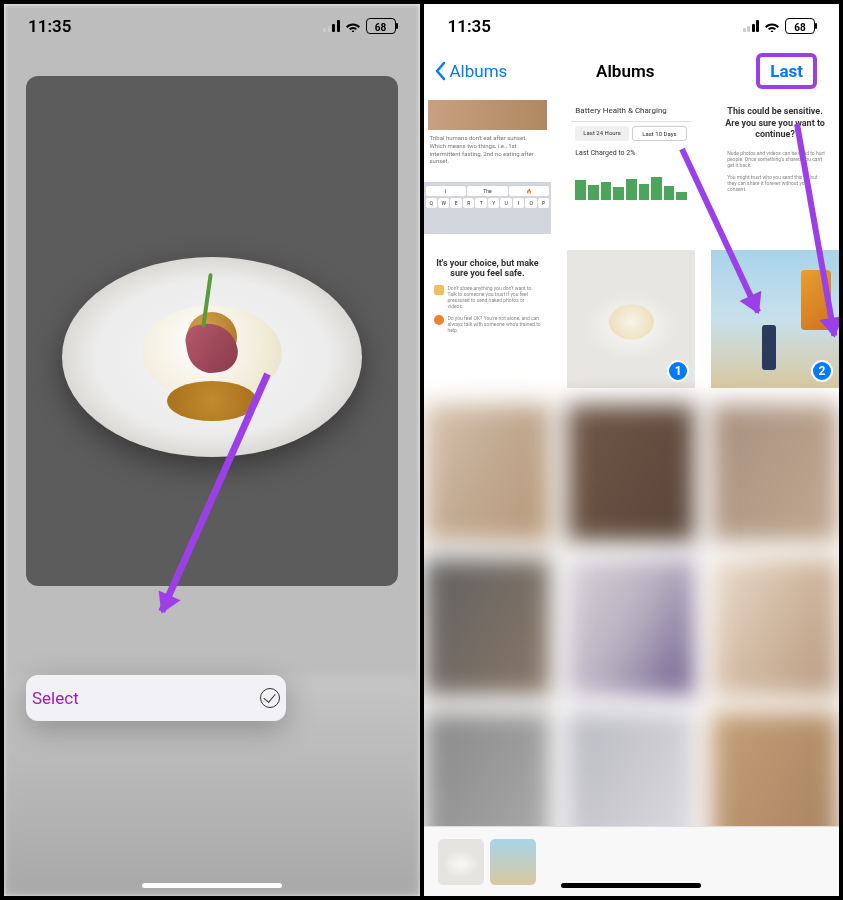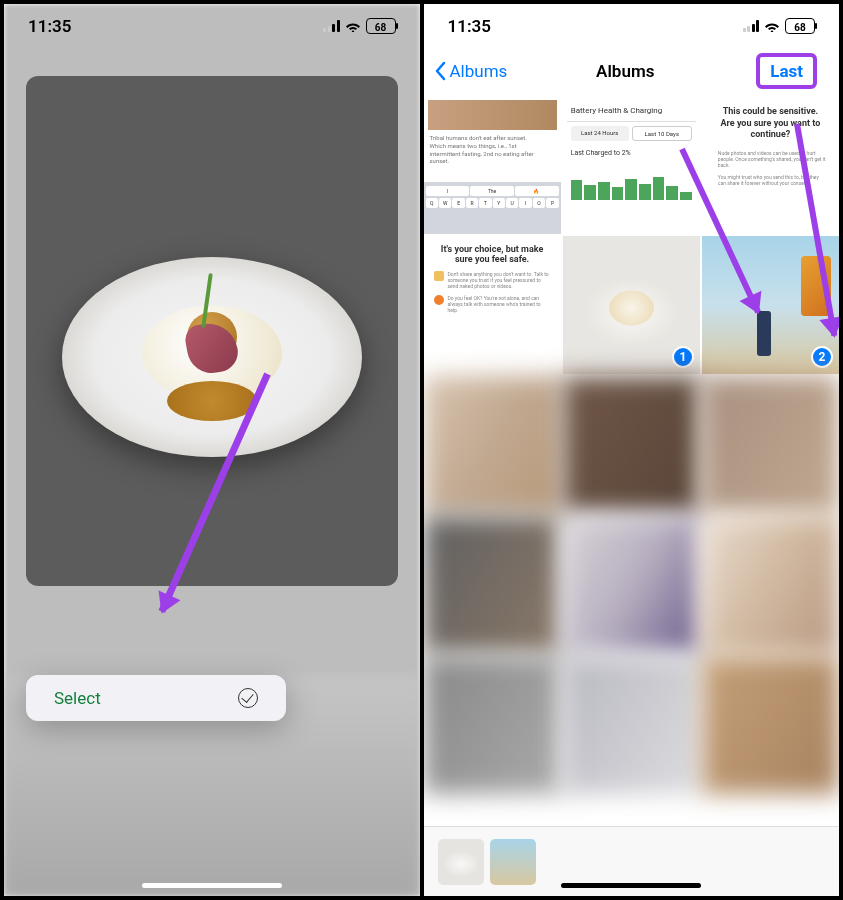--- a/index.html
+++ b/index.html
@@ -110,23 +110,23 @@
     bottom: 175px; left: 22px;
     width: 260px;
     background: #f2f2f6;
     border-radius: 12px;
     overflow: hidden;
     box-shadow: 0 8px 30px rgba(0,0,0,0.25);
     z-index: 30;
   }
   .menu-item {
     display:flex; align-items:center; justify-content:space-between;
-    padding: 13px 28px;
+    padding: 13px 6px;
     font-size: 17px;
-    color:#15803d;
+    color:#a21caf;
   }
   .menu-item + .menu-item { border-top: 0.5px solid rgba(0,0,0,0.15); }
   .check-circle{width:20px;height:20px;border:1.5px solid #333;border-radius:50%;position:relative;}
   .check-circle::after{content:"";position:absolute;left:5px;top:2px;width:6px;height:10px;border-right:1.5px solid #333;border-bottom:1.5px solid #333;transform:rotate(40deg);}
 
   .home-indicator {
     position:absolute; bottom:8px; left:50%; transform:translateX(-50%);
     width:140px;height:5px;background:#000;border-radius:3px;z-index:60;
   }
   .home-indicator.light{background:#fff;}
@@ -152,21 +152,21 @@
   .nav-back svg{width:12px;height:20px;margin-right:4px;}
   .nav-title{position:absolute;left:50%;transform:translateX(-50%);font-size:17px;font-weight:600;}
   .nav-next{
     color:#007aff;font-size:17px;font-weight:700;
     border:4px solid #9d3fe8;border-radius:6px;padding:4px 10px;
   }
 
   .grid {
     position:absolute; top:92px; left:0; right:0; bottom:70px;
     display:grid; grid-template-columns: 1fr 1fr 1fr;
-    grid-auto-rows: 138px; gap:2px;
+    grid-auto-rows: 138px; gap:16px;
     overflow:hidden;
   }
   .cell{position:relative;background:#ddd;overflow:hidden;font-size:7px;padding:4px;color:#333;}
   .cell.blur{filter:blur(12px);}
   .sel-badge{
     position:absolute;right:6px;bottom:6px;width:22px;height:22px;border-radius:50%;
     background:#007aff;color:#fff;border:2px solid #fff;
     display:flex;align-items:center;justify-content:center;font-size:12px;font-weight:700;
   }
 

